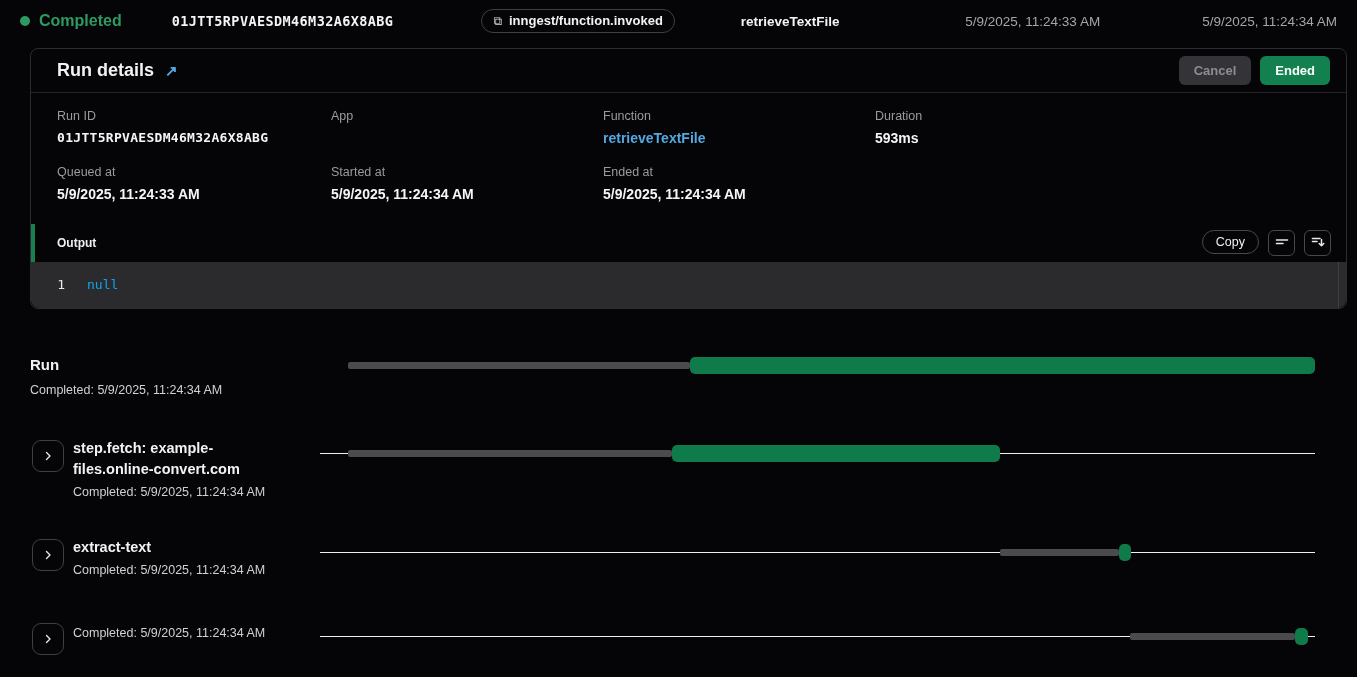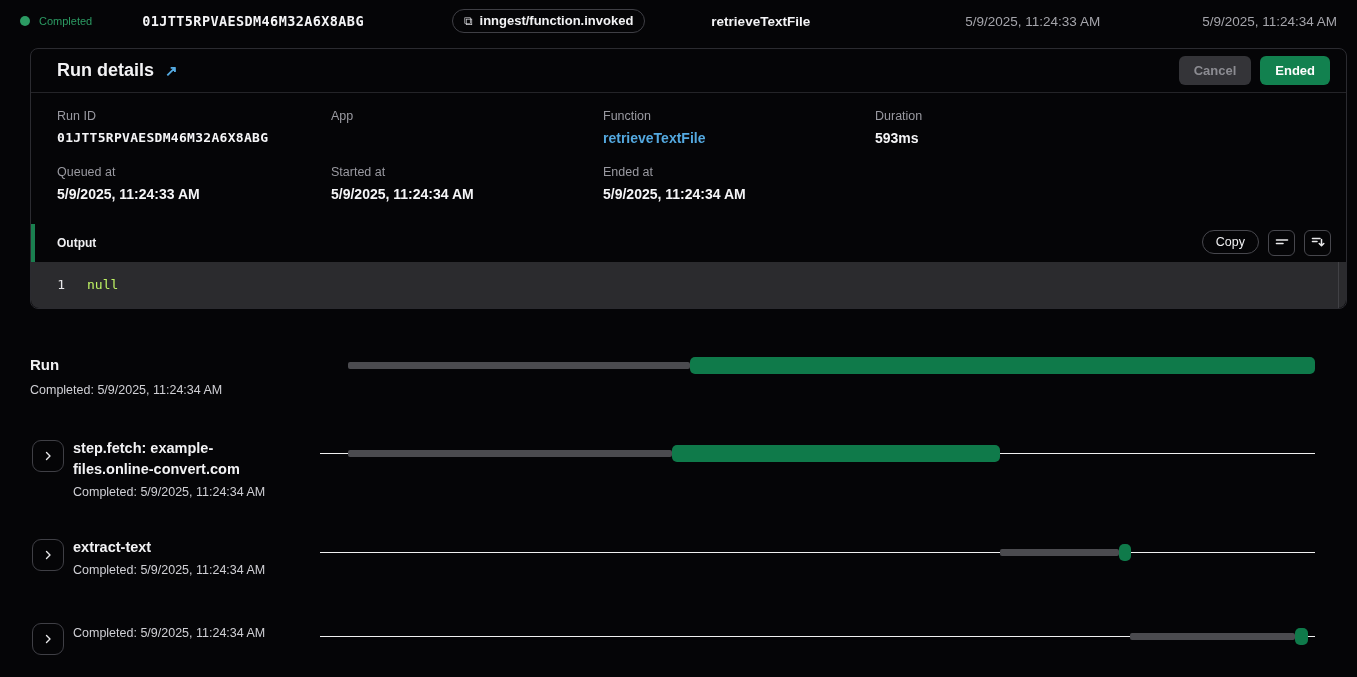--- a/index.html
+++ b/index.html
@@ -18,21 +18,21 @@
     align-items: center;
     padding: 0 20px;
   }
   .status-dot {
     width: 10px; height: 10px; border-radius: 50%;
     background: var(--status-green, #2c9b63);
     margin-right: 9px; flex: none;
   }
   .status-text {
     color: var(--status-green, #2c9b63);
-    font-size: 11px; font-weight: 400;
+    font-size: 16px; font-weight: 700;
   }
   .topbar-runid {
     margin-left: 50px;
     font-size: 13.5px; letter-spacing: 0.4px;
     color: #f4f4f6; font-weight: 600;
   }
   .event-badge {
     margin-left: 88px;
     display: inline-flex; align-items: center; gap: 7px;
     border: 1px solid #3f3f45; border-radius: 20px;
@@ -120,21 +120,21 @@
     background: #2b2b2e;
     border-radius: 0 0 8px 8px;
     padding: 14px 0 15px;
     min-height: 46px;
   }
   .code-line { display: flex; font-size: 13px; line-height: 17px; }
   .line-no {
     width: 56px; text-align: right; padding-right: 22px;
     color: #e8e8ea; flex: none;
   }
-  .code-text { color: #bef264; }
+  .code-text { color: #0ea5e9; }
   .code-scroll-divider {
     position: absolute; top: 0; bottom: 0; right: 7px;
     width: 1px; background: #414145;
   }
 
   
   .timeline { margin: 46px 42px 0 30px; }
   .t-row { display: flex; }
   .t-row-run { margin-bottom: 40px; gap: 28px; }
   .t-row-step1 { margin-bottom: 36px; }

